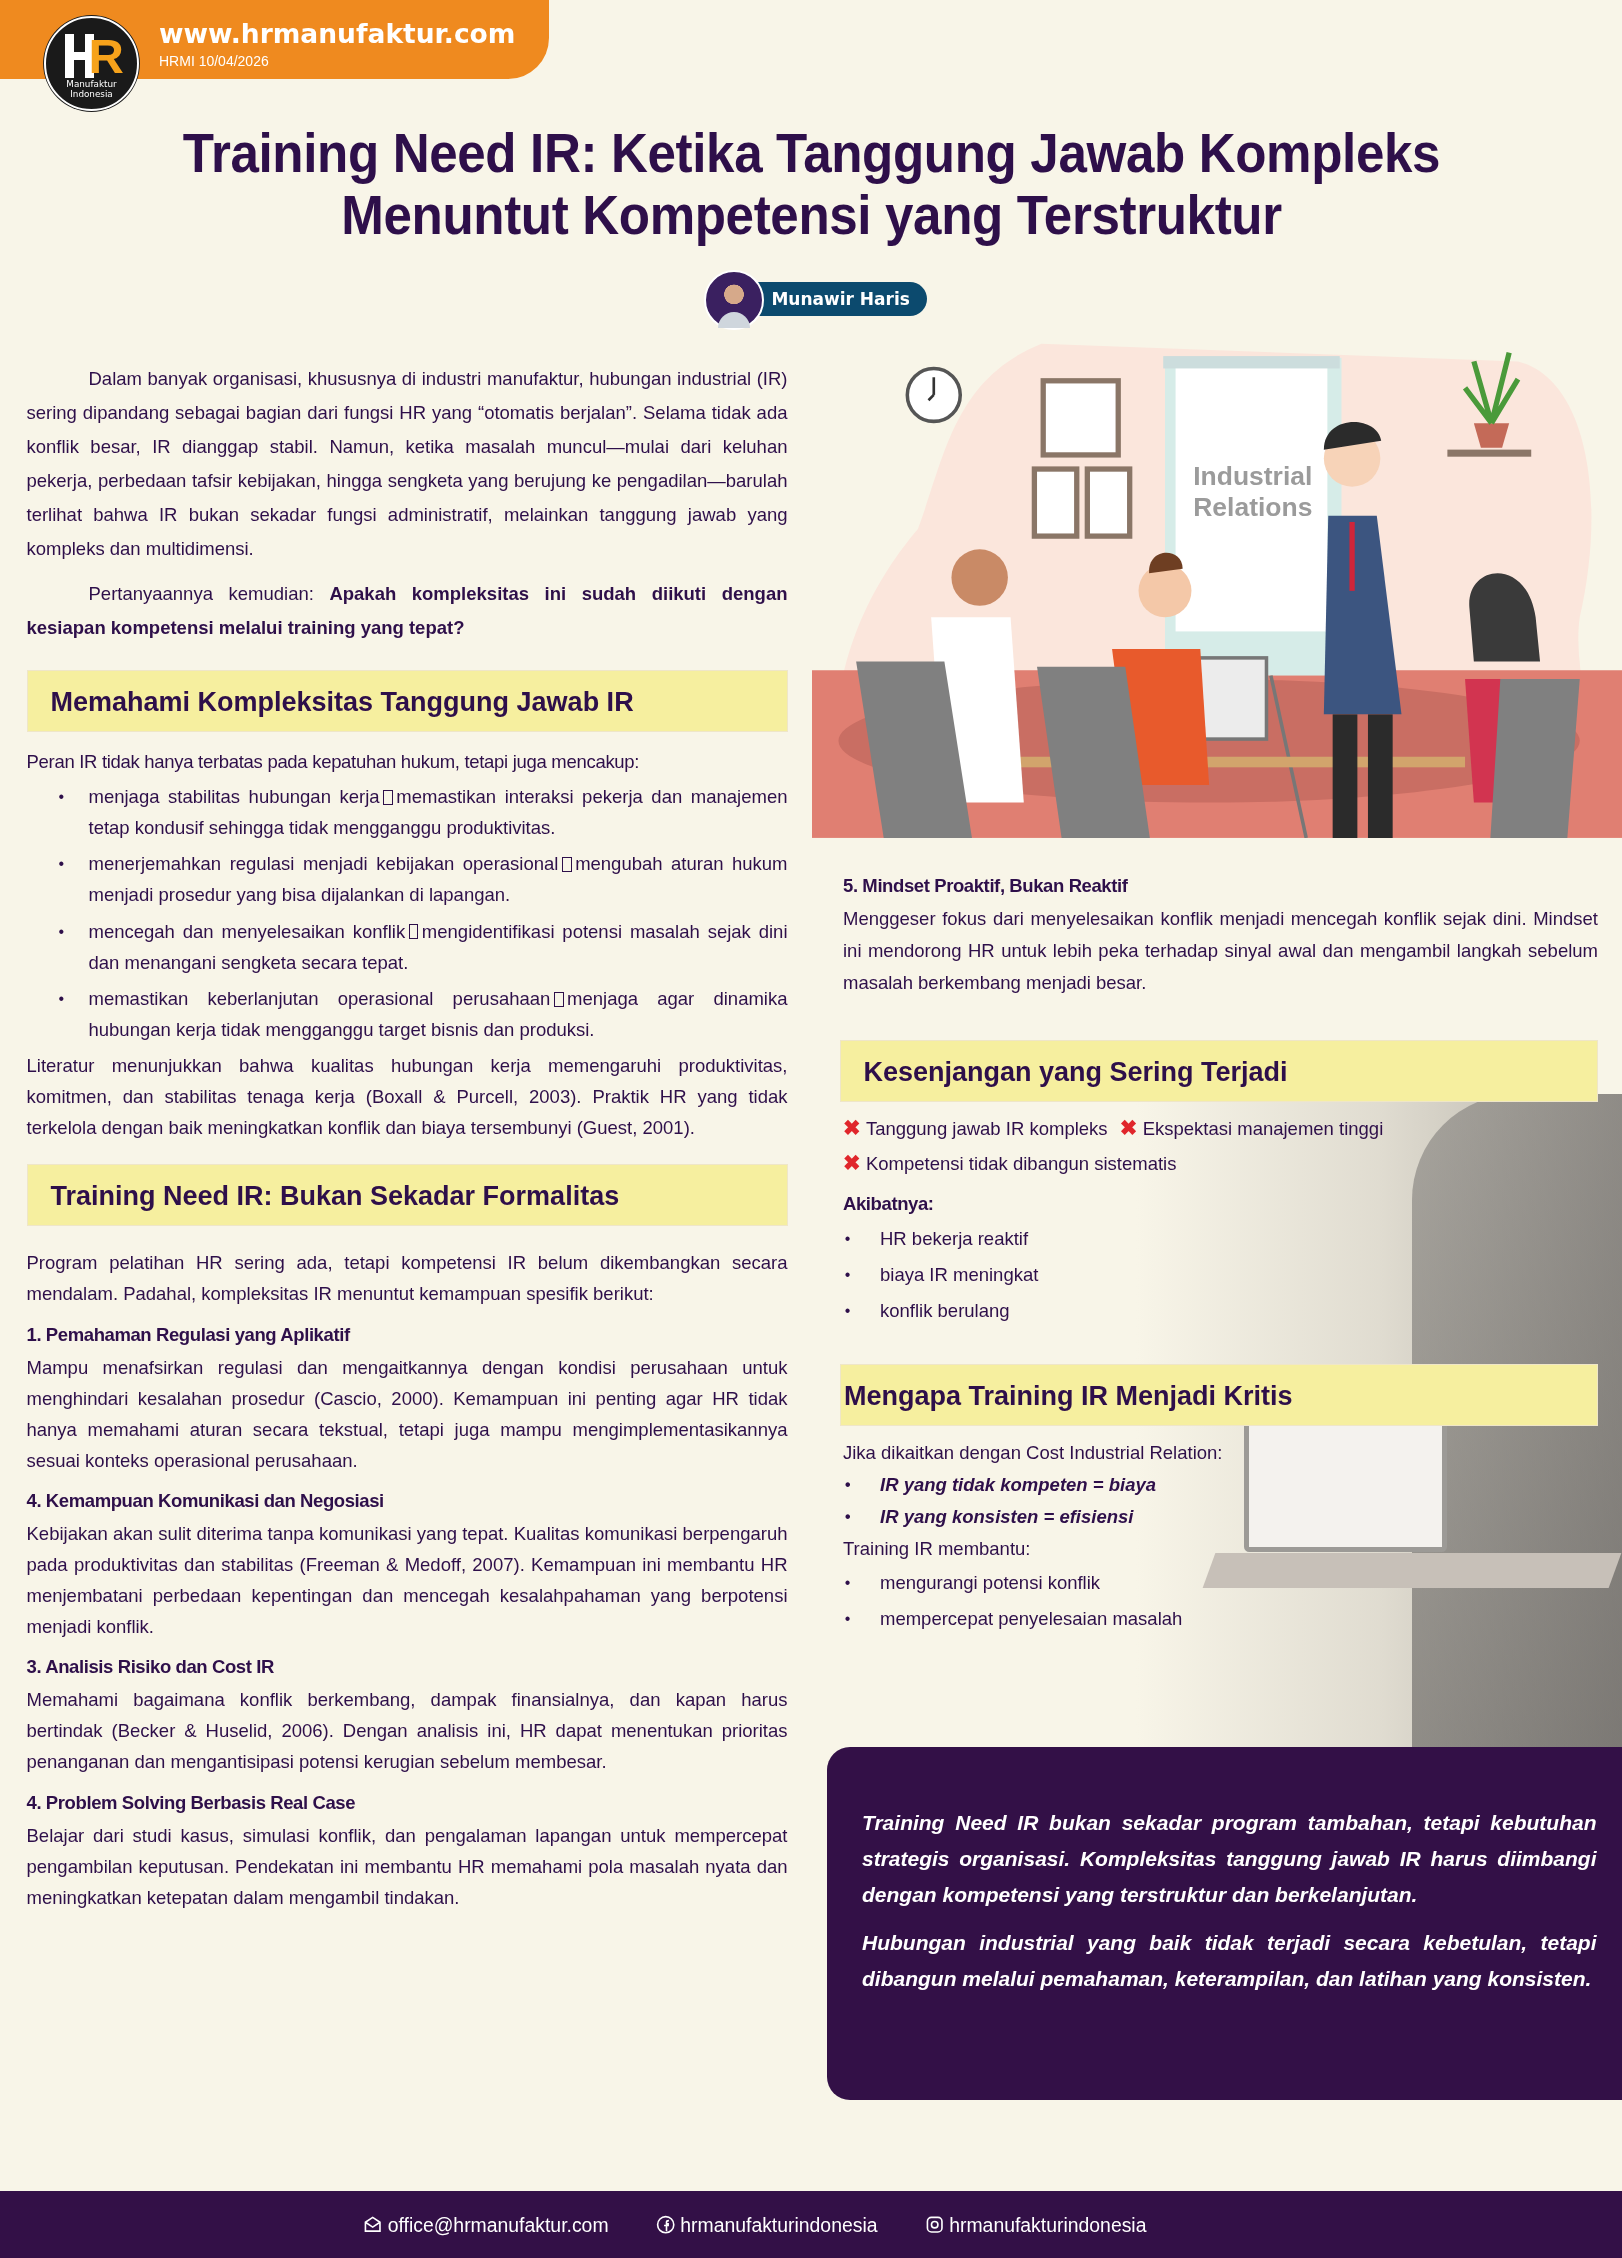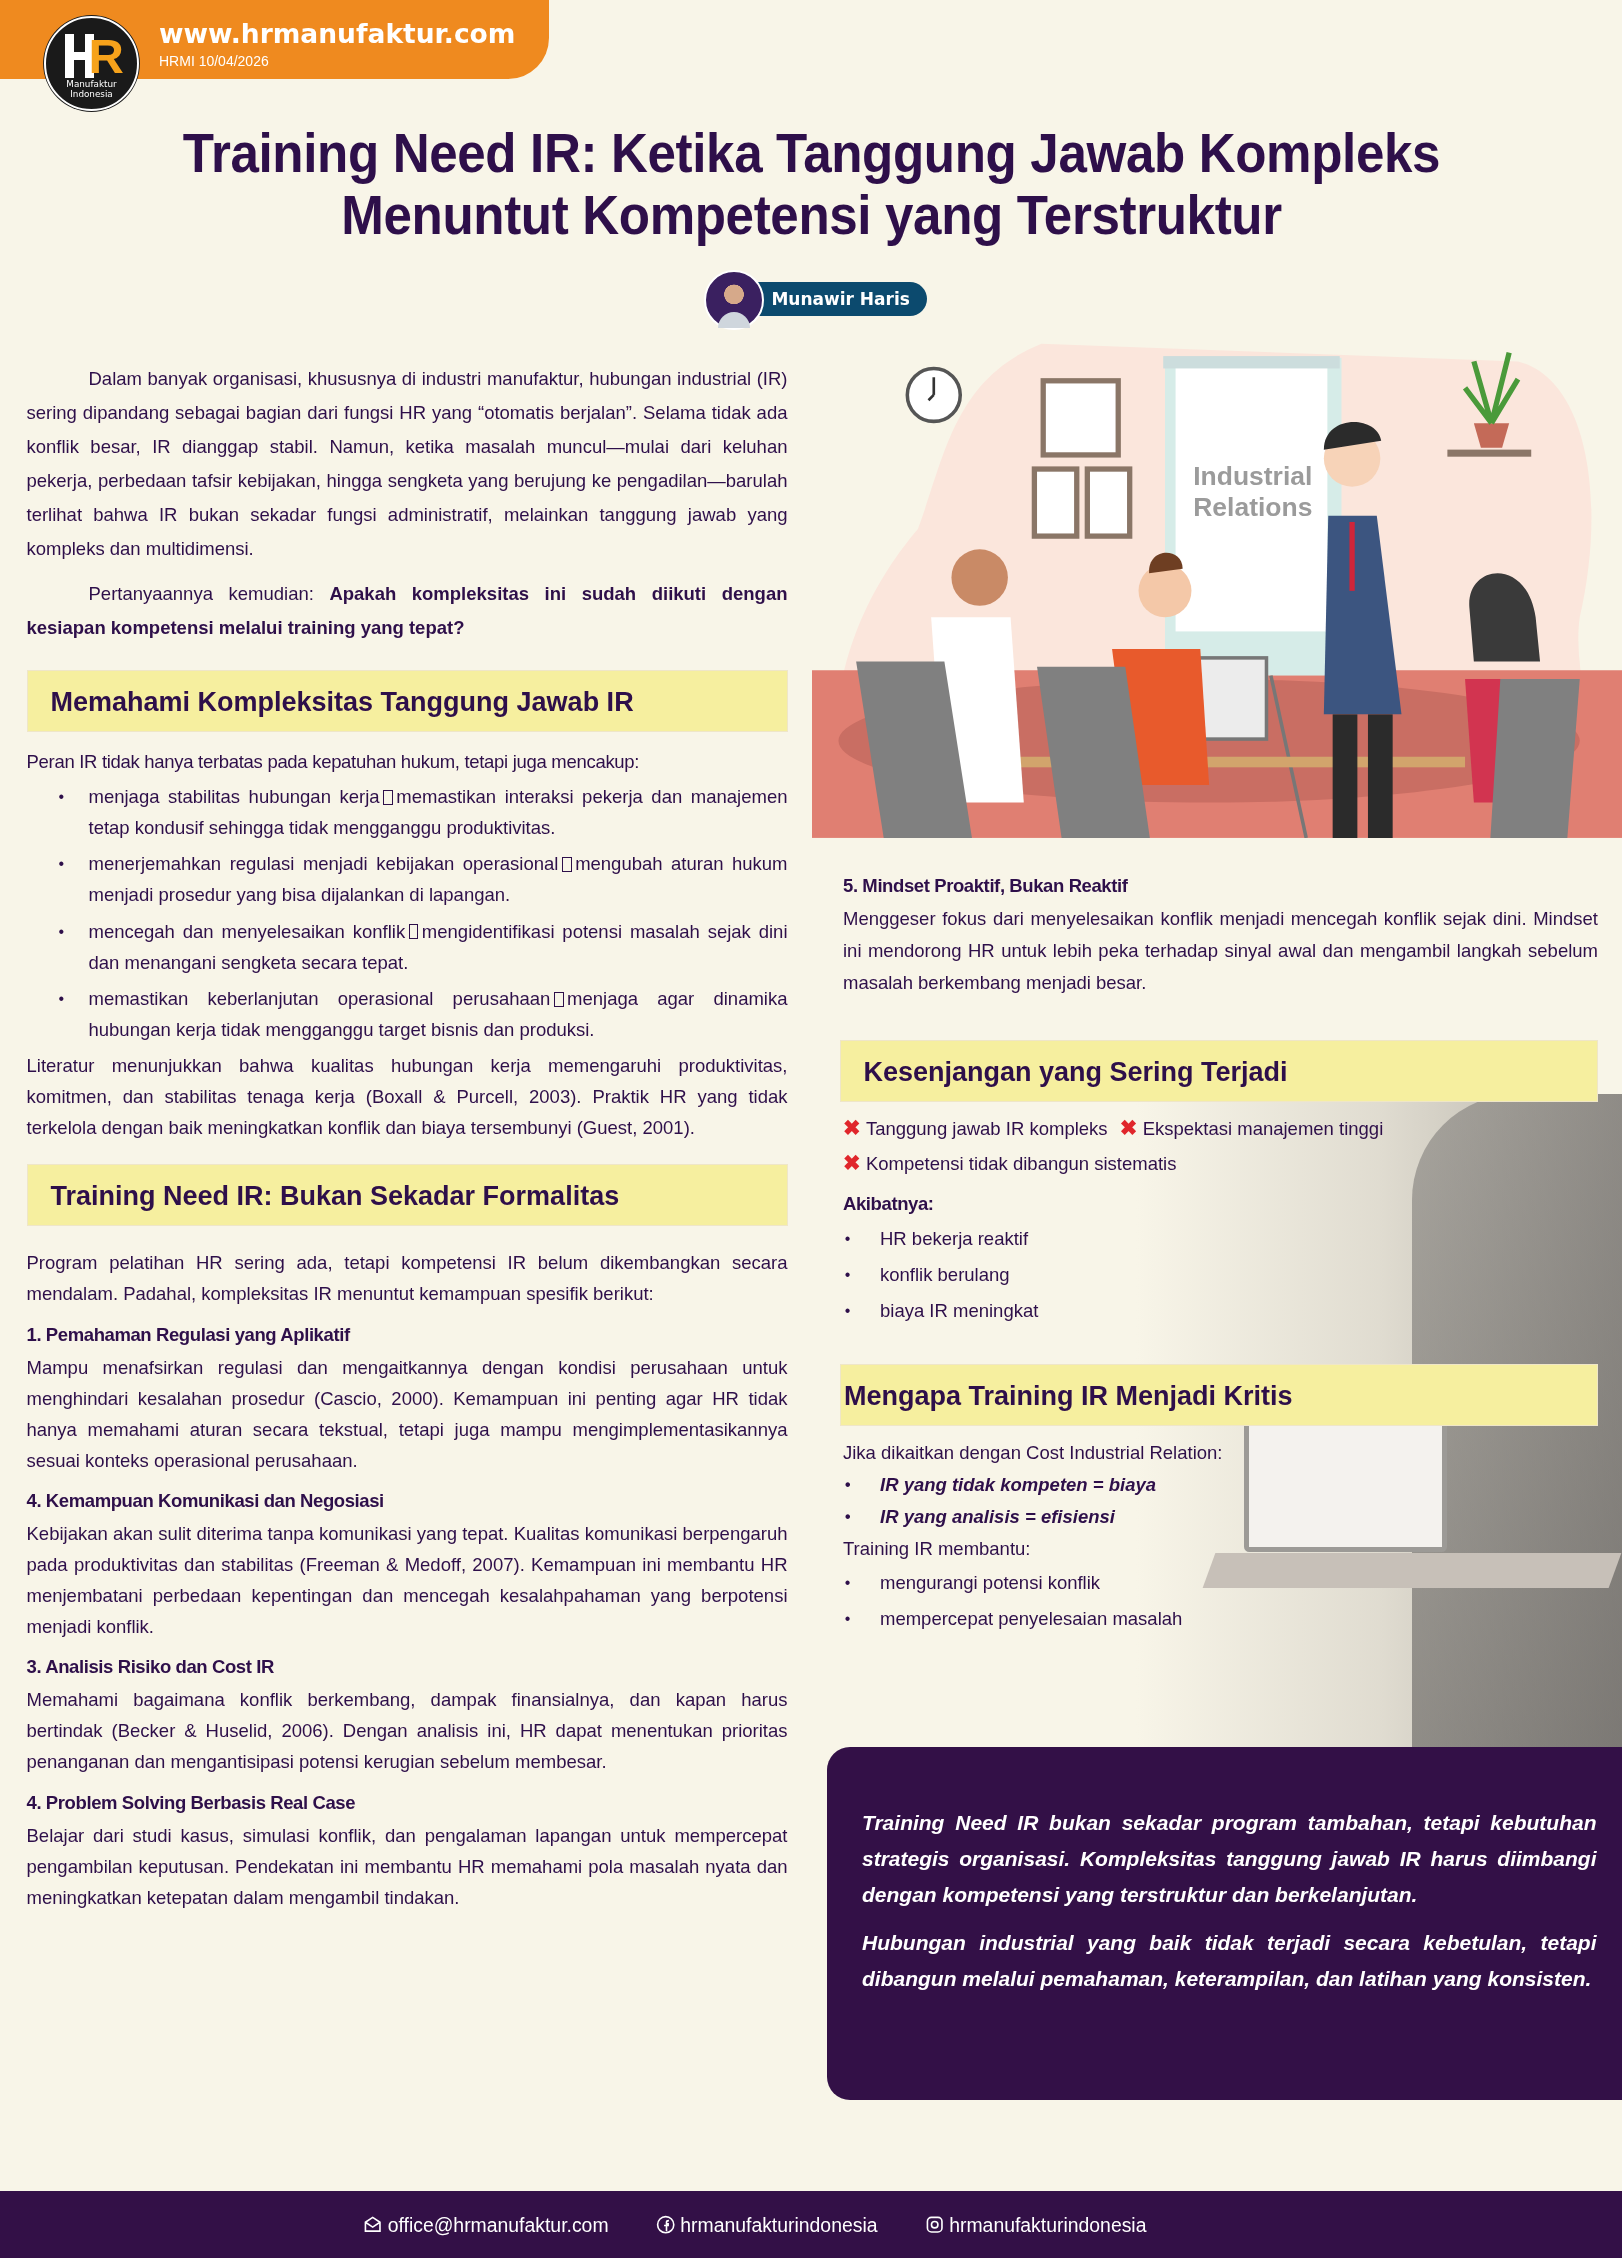--- a/index.html
+++ b/index.html
@@ -218,29 +218,29 @@
       <span class="x-icon">✖</span><span>Tanggung jawab IR kompleks</span>
       <span class="x-icon" style="margin-left:7px;">✖</span><span>Ekspektasi manajemen tinggi</span>
     </div>
     <div>
       <span class="x-icon">✖</span><span>Kompetensi tidak dibangun sistematis</span>
     </div>
   </div>
   <div class="sub-head" style="margin-top:10.6px;">Akibatnya:</div>
   <ul class="bullets2">
     <li>HR bekerja reaktif</li>
+    <li>biaya IR meningkat</li>
     <li>konflik berulang</li>
-    <li>biaya IR meningkat</li>
   </ul>
 
   <div class="sec-head" style="margin-top:35px; margin-left:-3.5px; padding-left:3.5px;">Mengapa Training IR Menjadi Kritis</div>
   <p class="para" style="margin-top:10.6px;">Jika dikaitkan dengan Cost Industrial Relation:</p>
   <ul class="bullets2 it">
     <li>IR yang tidak kompeten = biaya</li>
-    <li>IR yang analisis = efisiensi</li>
+    <li>IR yang konsisten = efisiensi</li>
   </ul>
   <p class="para">Training IR membantu:</p>
   <ul class="bullets2">
     <li>mengurangi potensi konflik</li>
     <li>mempercepat penyelesaian masalah</li>
   </ul>
 </div>
 
 <div class="closing">
   <p>Training Need IR bukan sekadar program tambahan, tetapi kebutuhan strategis organisasi. Kompleksitas tanggung jawab IR harus diimbangi dengan kompetensi yang terstruktur dan berkelanjutan.</p>

